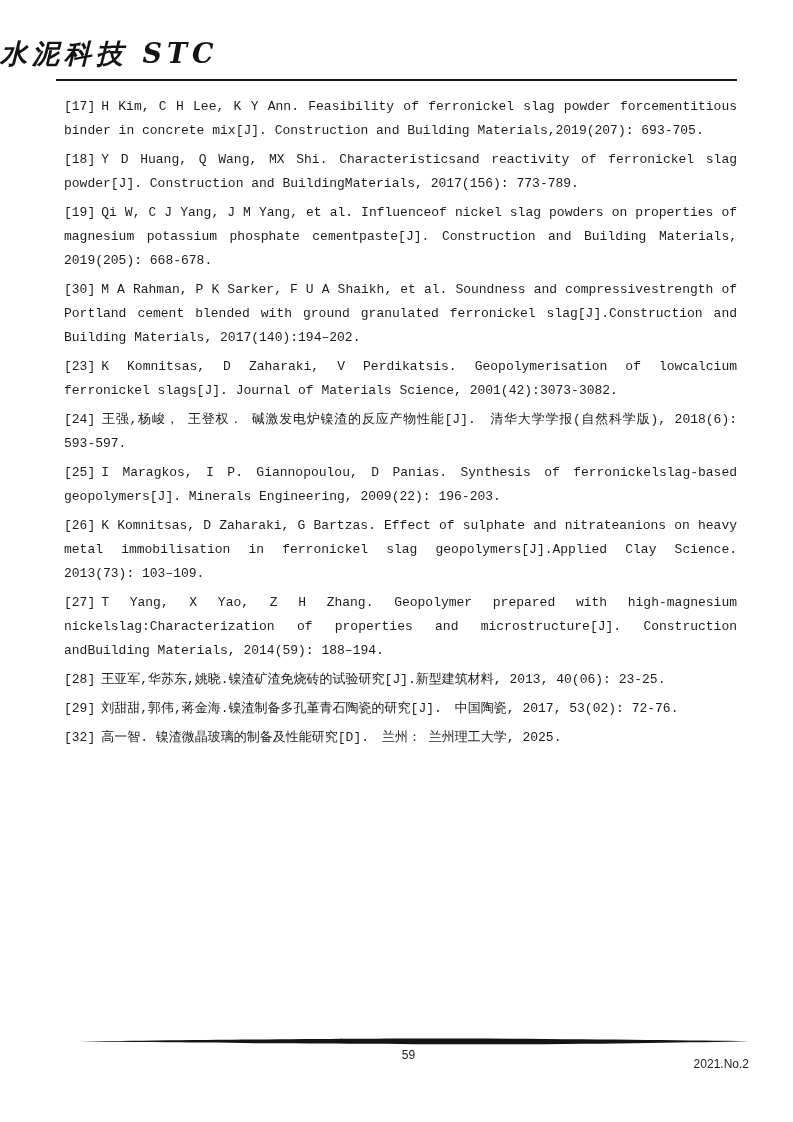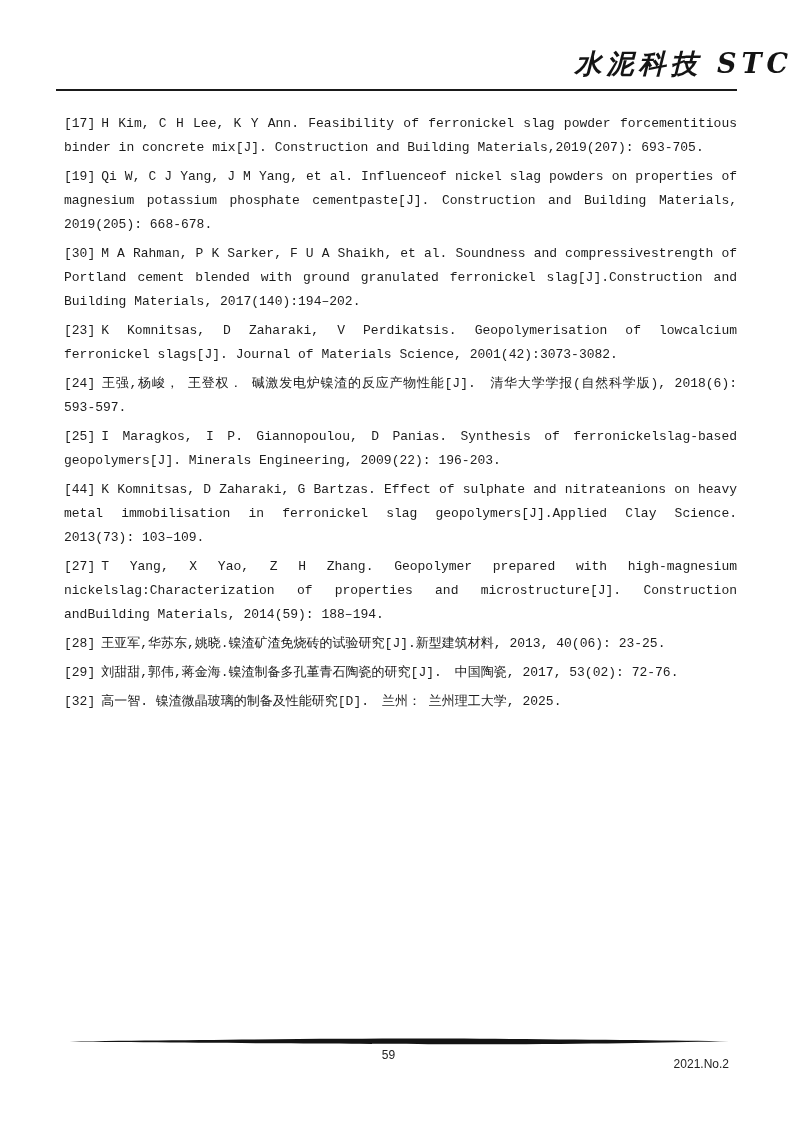--- a/index.html
+++ b/index.html
@@ -10,59 +10,59 @@
   .page {
     position: relative;
     width: 793px;
     height: 1122px;
     margin: 0 auto;
     background: #ffffff;
     overflow: hidden;
     color: #1b1b1b;
   }
   .header {
-    padding-top: 48px;
-    text-align: right;
+    padding-top: 38px;
+    text-align: left;
   }
   .journal-title {
     font-family: "DejaVu Serif", "Liberation Serif", serif;
     font-style: italic;
     font-weight: 700;
     font-size: 27px;
     letter-spacing: 5px;
     color: #141414;
     line-height: 1.2;
   }
   .header-rule {
     width: 681px;
     margin: 9px auto 0 auto;
     border: 0;
     border-top: 2.5px solid #1a1a1a;
     height: 0;
   }
   .content {
     width: 681px;
-    margin: 16px auto;
+    margin: 9px auto;
     padding-top: 5px;
   }
   p.ref {
     font-family: "Liberation Mono", "DejaVu Sans Mono", monospace;
     font-size: 13px;
     line-height: 24px;
     text-align: justify;
     margin: 0 0 5px 8px;
     color: #1c1c1c;
   }
   p.ref .ref-id {
     margin-right: 6px;
   }
   .footer {
     position: absolute;
     top: 1037px;
-    left: 48px;
+    left: 68px;
     width: 681px;
   }
   .footer-rule-svg {
     display: block;
     width: 681px;
     height: 9px;
   }
   .footer-row {
     position: relative;
     width: 100%;
@@ -88,26 +88,27 @@
 
 <div class="page">
 
   <div class="header">
     <div class="journal-title">水泥科技 STC</div>
     <hr class="header-rule">
   </div>
 
   <div class="content">
     <p class="ref"><span class="ref-id">[17]</span><span>H Kim, C H Lee, K Y Ann. Feasibility of ferronickel slag powder forcementitious binder in concrete mix[J]. Construction and Building Materials,2019(207): 693-705.</span></p>
+    <p class="ref"><span class="ref-id">[18]</span><span>Y D Huang, Q Wang, MX Shi. Characteristicsand reactivity of ferronickel slag powder[J]. Construction and BuildingMaterials, 2017(156): 773-789.</span></p>
     <p class="ref"><span class="ref-id">[19]</span><span>Qi W, C J Yang, J M Yang, et al. Influenceof nickel slag powders on properties of magnesium potassium phosphate cementpaste[J]. Construction and Building Materials, 2019(205): 668-678.</span></p>
     <p class="ref"><span class="ref-id">[30]</span><span>M A Rahman, P K Sarker, F U A Shaikh, et al. Soundness and compressivestrength of Portland cement blended with ground granulated ferronickel slag[J].Construction and Building Materials, 2017(140):194–202.</span></p>
     <p class="ref"><span class="ref-id">[23]</span><span>K Komnitsas, D Zaharaki, V Perdikatsis. Geopolymerisation of lowcalcium ferronickel slags[J]. Journal of Materials Science, 2001(42):3073-3082.</span></p>
     <p class="ref"><span class="ref-id">[24]</span><span>王强,杨峻， 王登权． 碱激发电炉镍渣的反应产物性能[J].　清华大学学报(自然科学版), 2018(6): 593-597.</span></p>
     <p class="ref"><span class="ref-id">[25]</span><span>I Maragkos, I P. Giannopoulou, D Panias. Synthesis of ferronickelslag-based geopolymers[J]. Minerals Engineering, 2009(22): 196-203.</span></p>
-    <p class="ref"><span class="ref-id">[44]</span><span>K Komnitsas, D Zaharaki, G Bartzas. Effect of sulphate and nitrateanions on heavy metal immobilisation in ferronickel slag geopolymers[J].Applied Clay Science. 2013(73): 103–109.</span></p>
+    <p class="ref"><span class="ref-id">[26]</span><span>K Komnitsas, D Zaharaki, G Bartzas. Effect of sulphate and nitrateanions on heavy metal immobilisation in ferronickel slag geopolymers[J].Applied Clay Science. 2013(73): 103–109.</span></p>
     <p class="ref"><span class="ref-id">[27]</span><span>T Yang, X Yao, Z H Zhang. Geopolymer prepared with high-magnesium nickelslag:Characterization of properties and microstructure[J]. Construction andBuilding Materials, 2014(59): 188–194.</span></p>
     <p class="ref"><span class="ref-id">[28]</span><span>王亚军,华苏东,姚晓.镍渣矿渣免烧砖的试验研究[J].新型建筑材料, 2013, 40(06): 23-25.</span></p>
     <p class="ref"><span class="ref-id">[29]</span><span>刘甜甜,郭伟,蒋金海.镍渣制备多孔堇青石陶瓷的研究[J].　中国陶瓷, 2017, 53(02): 72-76.</span></p>
     <p class="ref"><span class="ref-id">[32]</span><span>高一智. 镍渣微晶玻璃的制备及性能研究[D].　兰州： 兰州理工大学, 2025.</span></p>
   </div>
 
   <div class="footer">
     <svg class="footer-rule-svg" viewBox="0 0 681 9" preserveAspectRatio="none" aria-hidden="true">
       <path d="M0,4.6 C110,3.2 300,1.2 400,1.6 C520,2.1 620,3.4 681,4.2
                C620,5.4 520,7.6 390,7.2 C280,6.9 100,5.6 0,4.6 Z" fill="#141414"></path>

